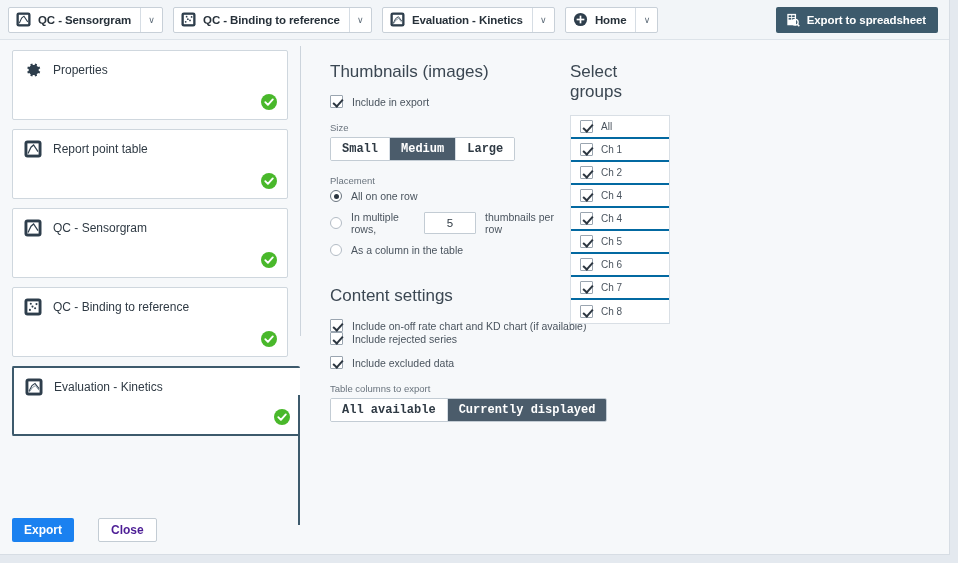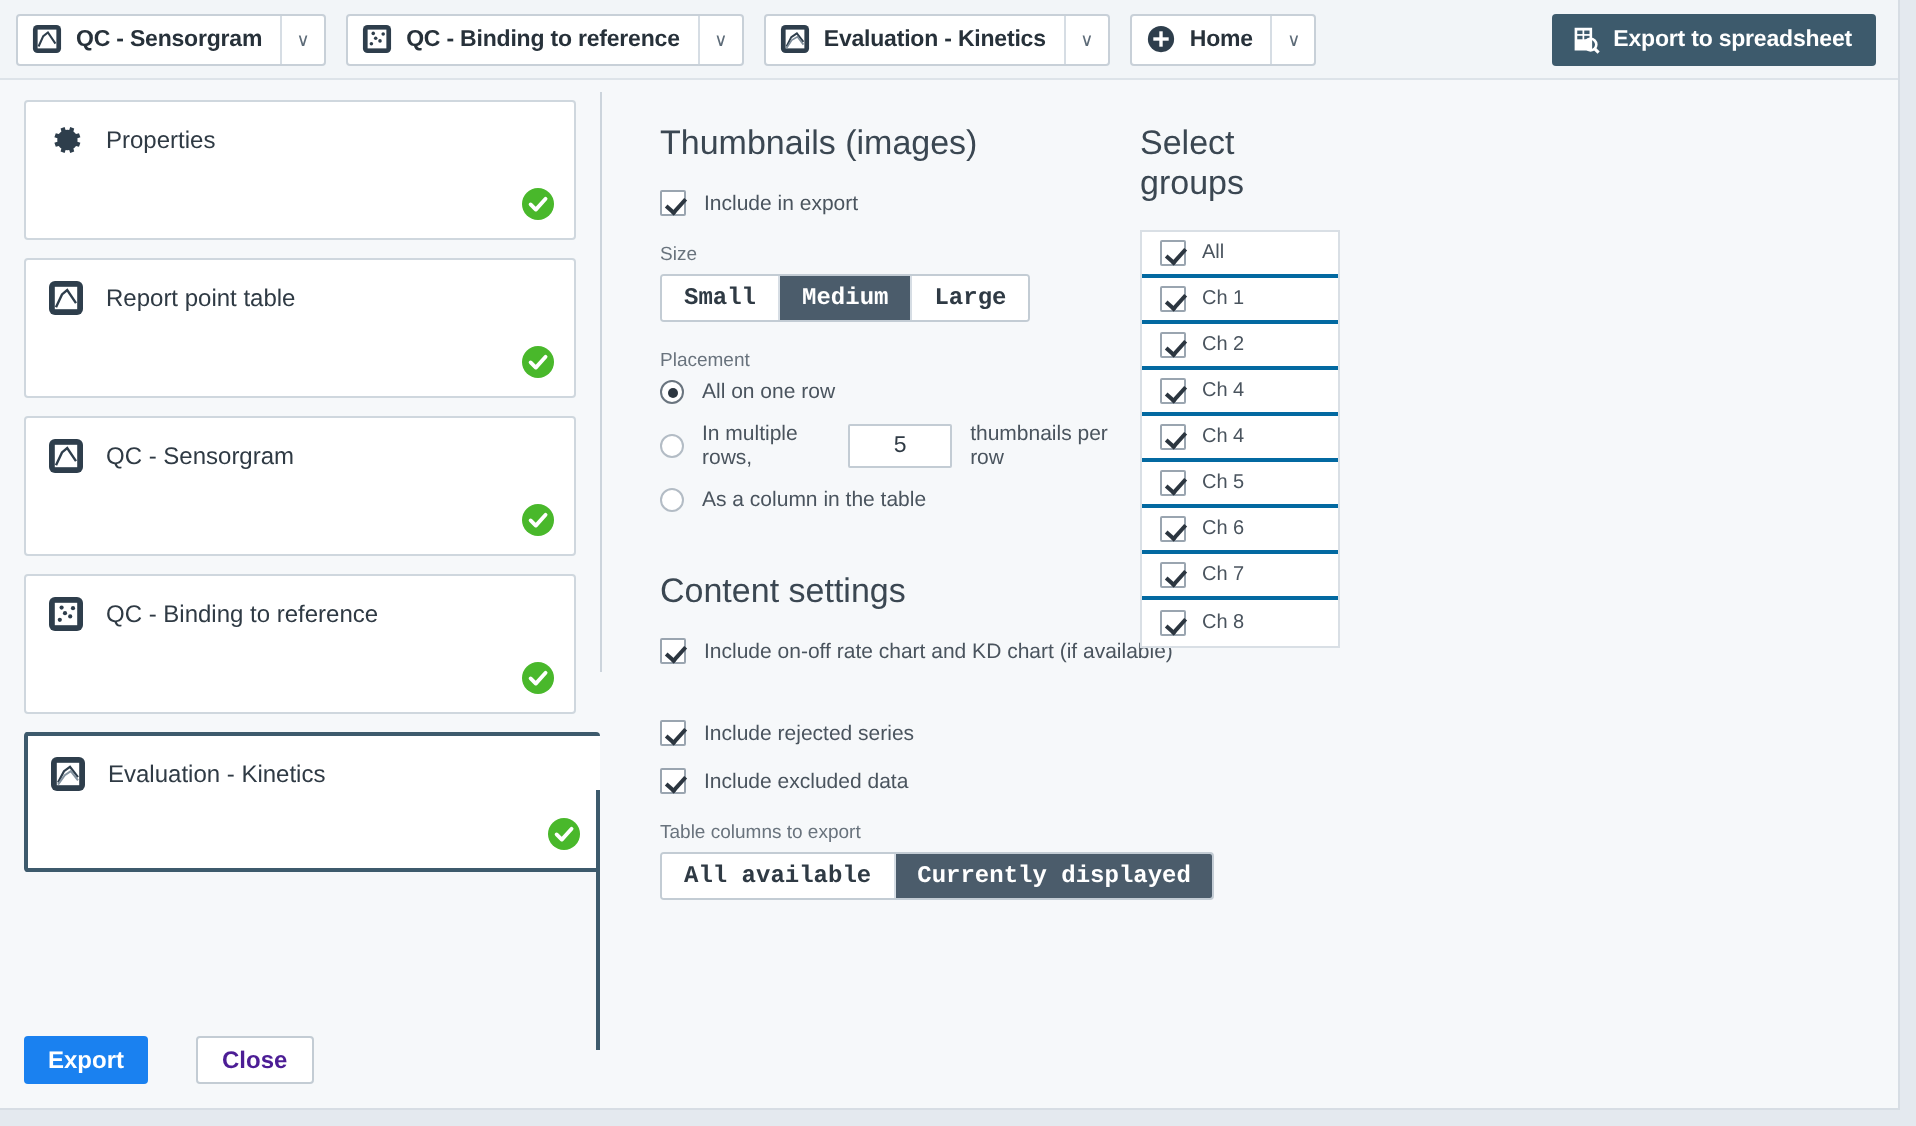--- a/index.html
+++ b/index.html
@@ -478,21 +478,21 @@
         <span class="lbl-sm">thumbnails per row</span>
       </div>
 
       <div class="row-rad">
         <span class="rb"></span>
         <span class="lbl-sm">As a column in the table</span>
       </div>
 
       <h2 class="sect-title" style="margin-top:30px;">Content settings</h2>
 
-      <div class="row-chk" style="margin-bottom:28px;">
+      <div class="row-chk" style="margin-bottom:0;">
         <span class="cb on"></span>
         <span class="lbl-sm" style="white-space:nowrap;">Include on-off rate chart and KD chart (if available)</span>
       </div>
       <div class="row-chk" style="margin-bottom:11px;">
         <span class="cb on"></span>
         <span class="lbl-sm">Include rejected series</span>
       </div>
       <div class="row-chk">
         <span class="cb on"></span>
         <span class="lbl-sm">Include excluded data</span>

